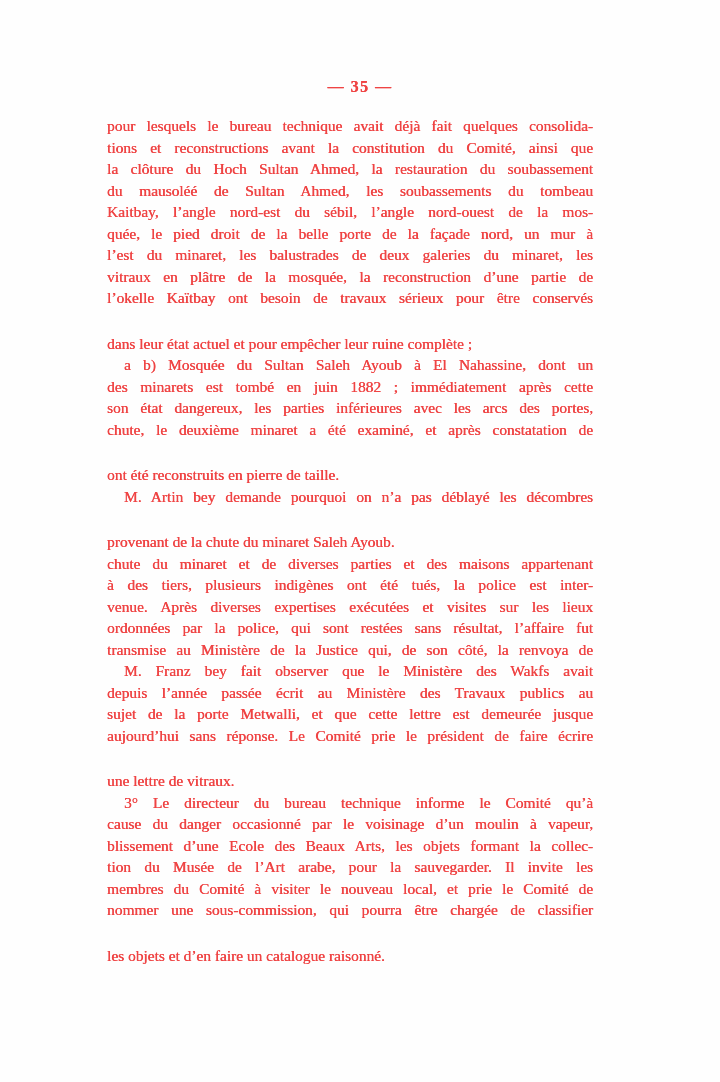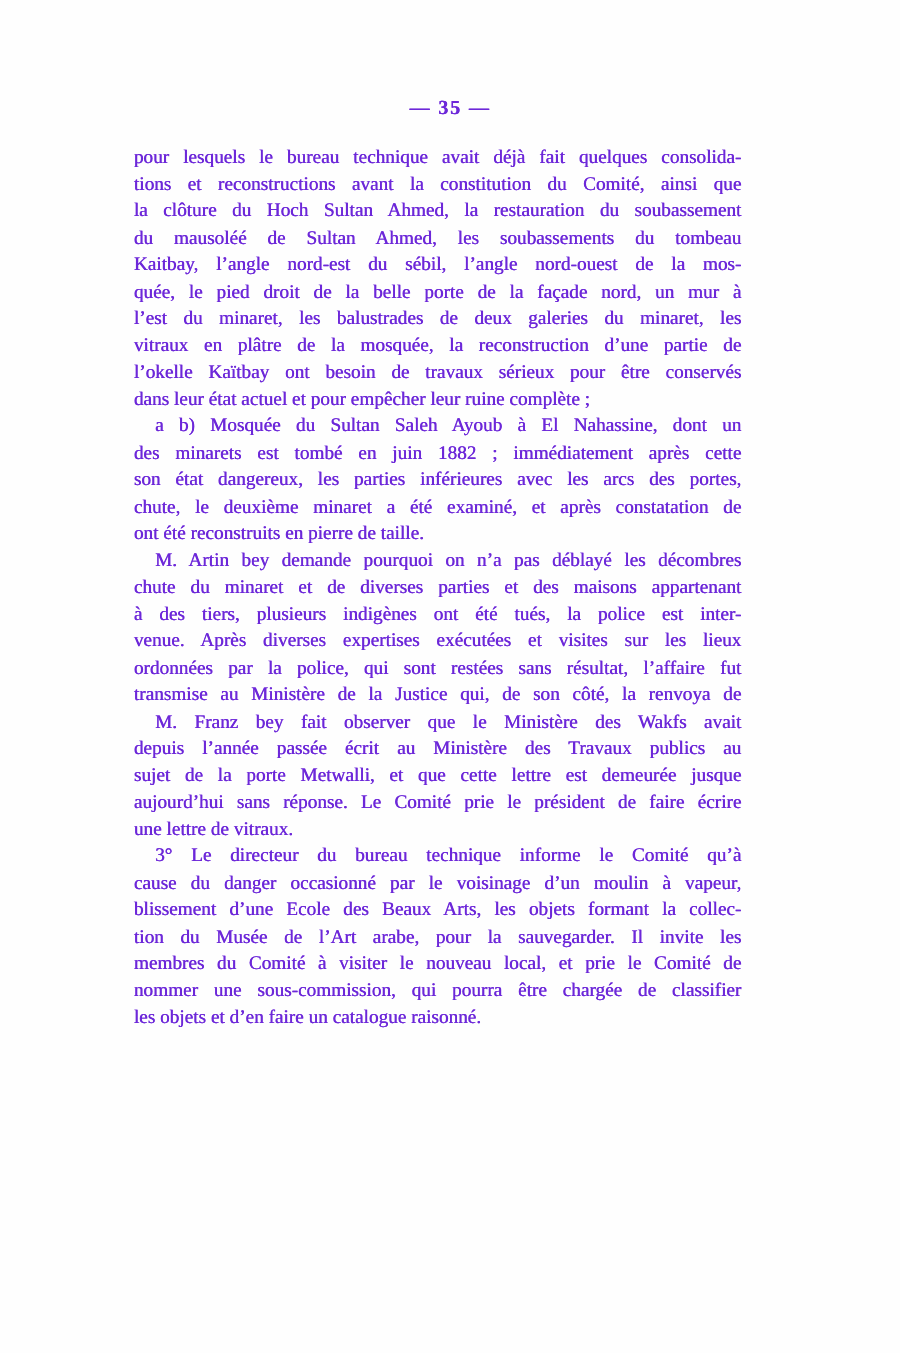--- a/index.html
+++ b/index.html
@@ -6,21 +6,21 @@
     margin: 0;
     padding: 0;
     background: #ffffff;
   }
   .page {
     position: relative;
     width: 720px;
     height: 1082px;
     background: #fefefe;
     font-family: "Liberation Serif", "DejaVu Serif", serif;
-    color: #6d28d9;
+    color: #ef4444;
     overflow: hidden;
   }
   .running-head {
     position: absolute;
     top: 78px;
     left: 0;
     width: 720px;
     text-align: center;
     font-size: 16px;
     font-weight: bold;
@@ -40,20 +40,21 @@
   .line {
     font-size: 15.4px;
     line-height: 21.5px;
     text-align: justify;
     text-align-last: justify;
     text-justify: inter-word;
     text-shadow: 0.35px 0 0 currentColor;
   }
   .line.last {
     text-align-last: left;
+    margin-top: 24px;
   }
   .line.indent {
     text-indent: 17px;
   }
 </style>
 </head>
 <body>
 
 <div class="page">
   <div class="running-head">— 35 —</div>
@@ -73,20 +74,21 @@
       </div>
       <div class="para">
         <div class="line indent">a b) Mosquée du Sultan Saleh Ayoub à El Nahassine, dont un</div>
         <div class="line">des minarets est tombé en juin 1882 ; immédiatement après cette</div>
         <div class="line">son état dangereux, les parties inférieures avec les arcs des portes,</div>
         <div class="line">chute, le deuxième minaret a été examiné, et après constatation de</div>
         <div class="line last">ont été reconstruits en pierre de taille.</div>
       </div>
       <div class="para">
         <div class="line indent">M. Artin bey demande pourquoi on n’a pas déblayé les décombres</div>
+        <div class="line last">provenant de la chute du minaret Saleh Ayoub.</div>
       </div>
       <div class="para">
         <div class="line">chute du minaret et de diverses parties et des maisons appartenant</div>
         <div class="line">à des tiers, plusieurs indigènes ont été tués, la police est inter-</div>
         <div class="line">venue. Après diverses expertises exécutées et visites sur les lieux</div>
         <div class="line">ordonnées par la police, qui sont restées sans résultat, l’affaire fut</div>
         <div class="line">transmise au Ministère de la Justice qui, de son côté, la renvoya de</div>
       </div>
       <div class="para">
         <div class="line indent">M. Franz bey fait observer que le Ministère des Wakfs avait</div>

